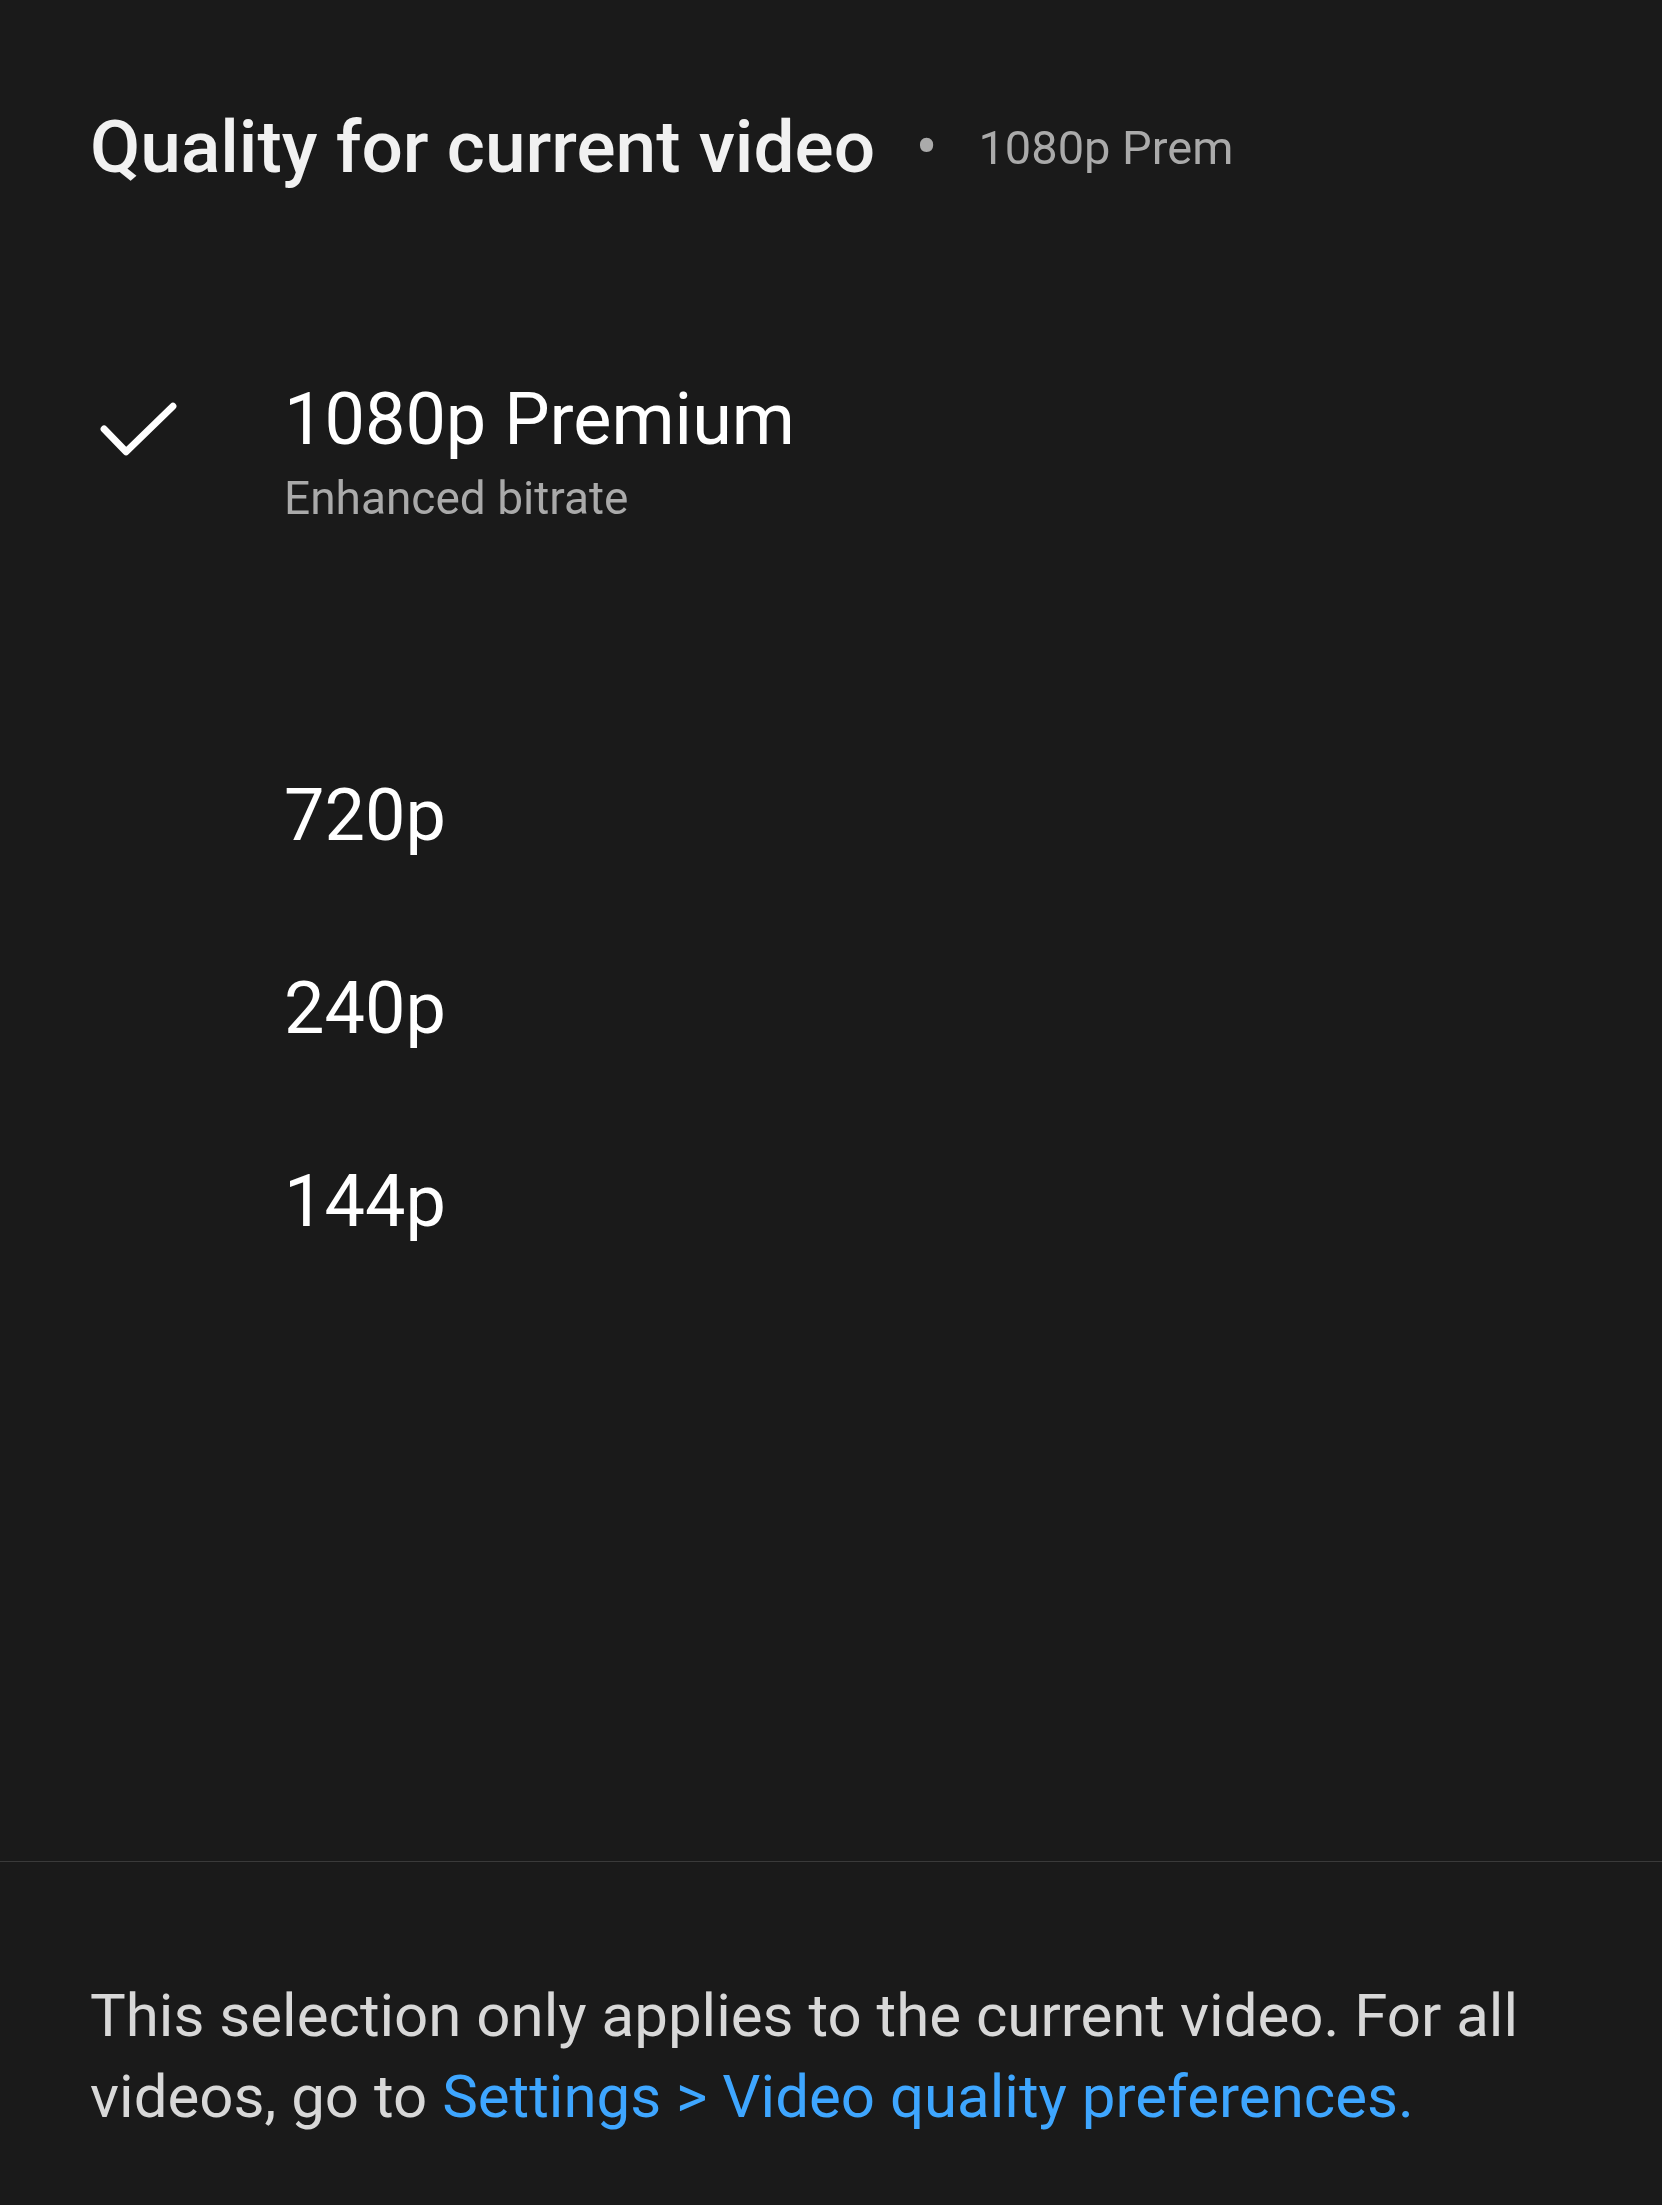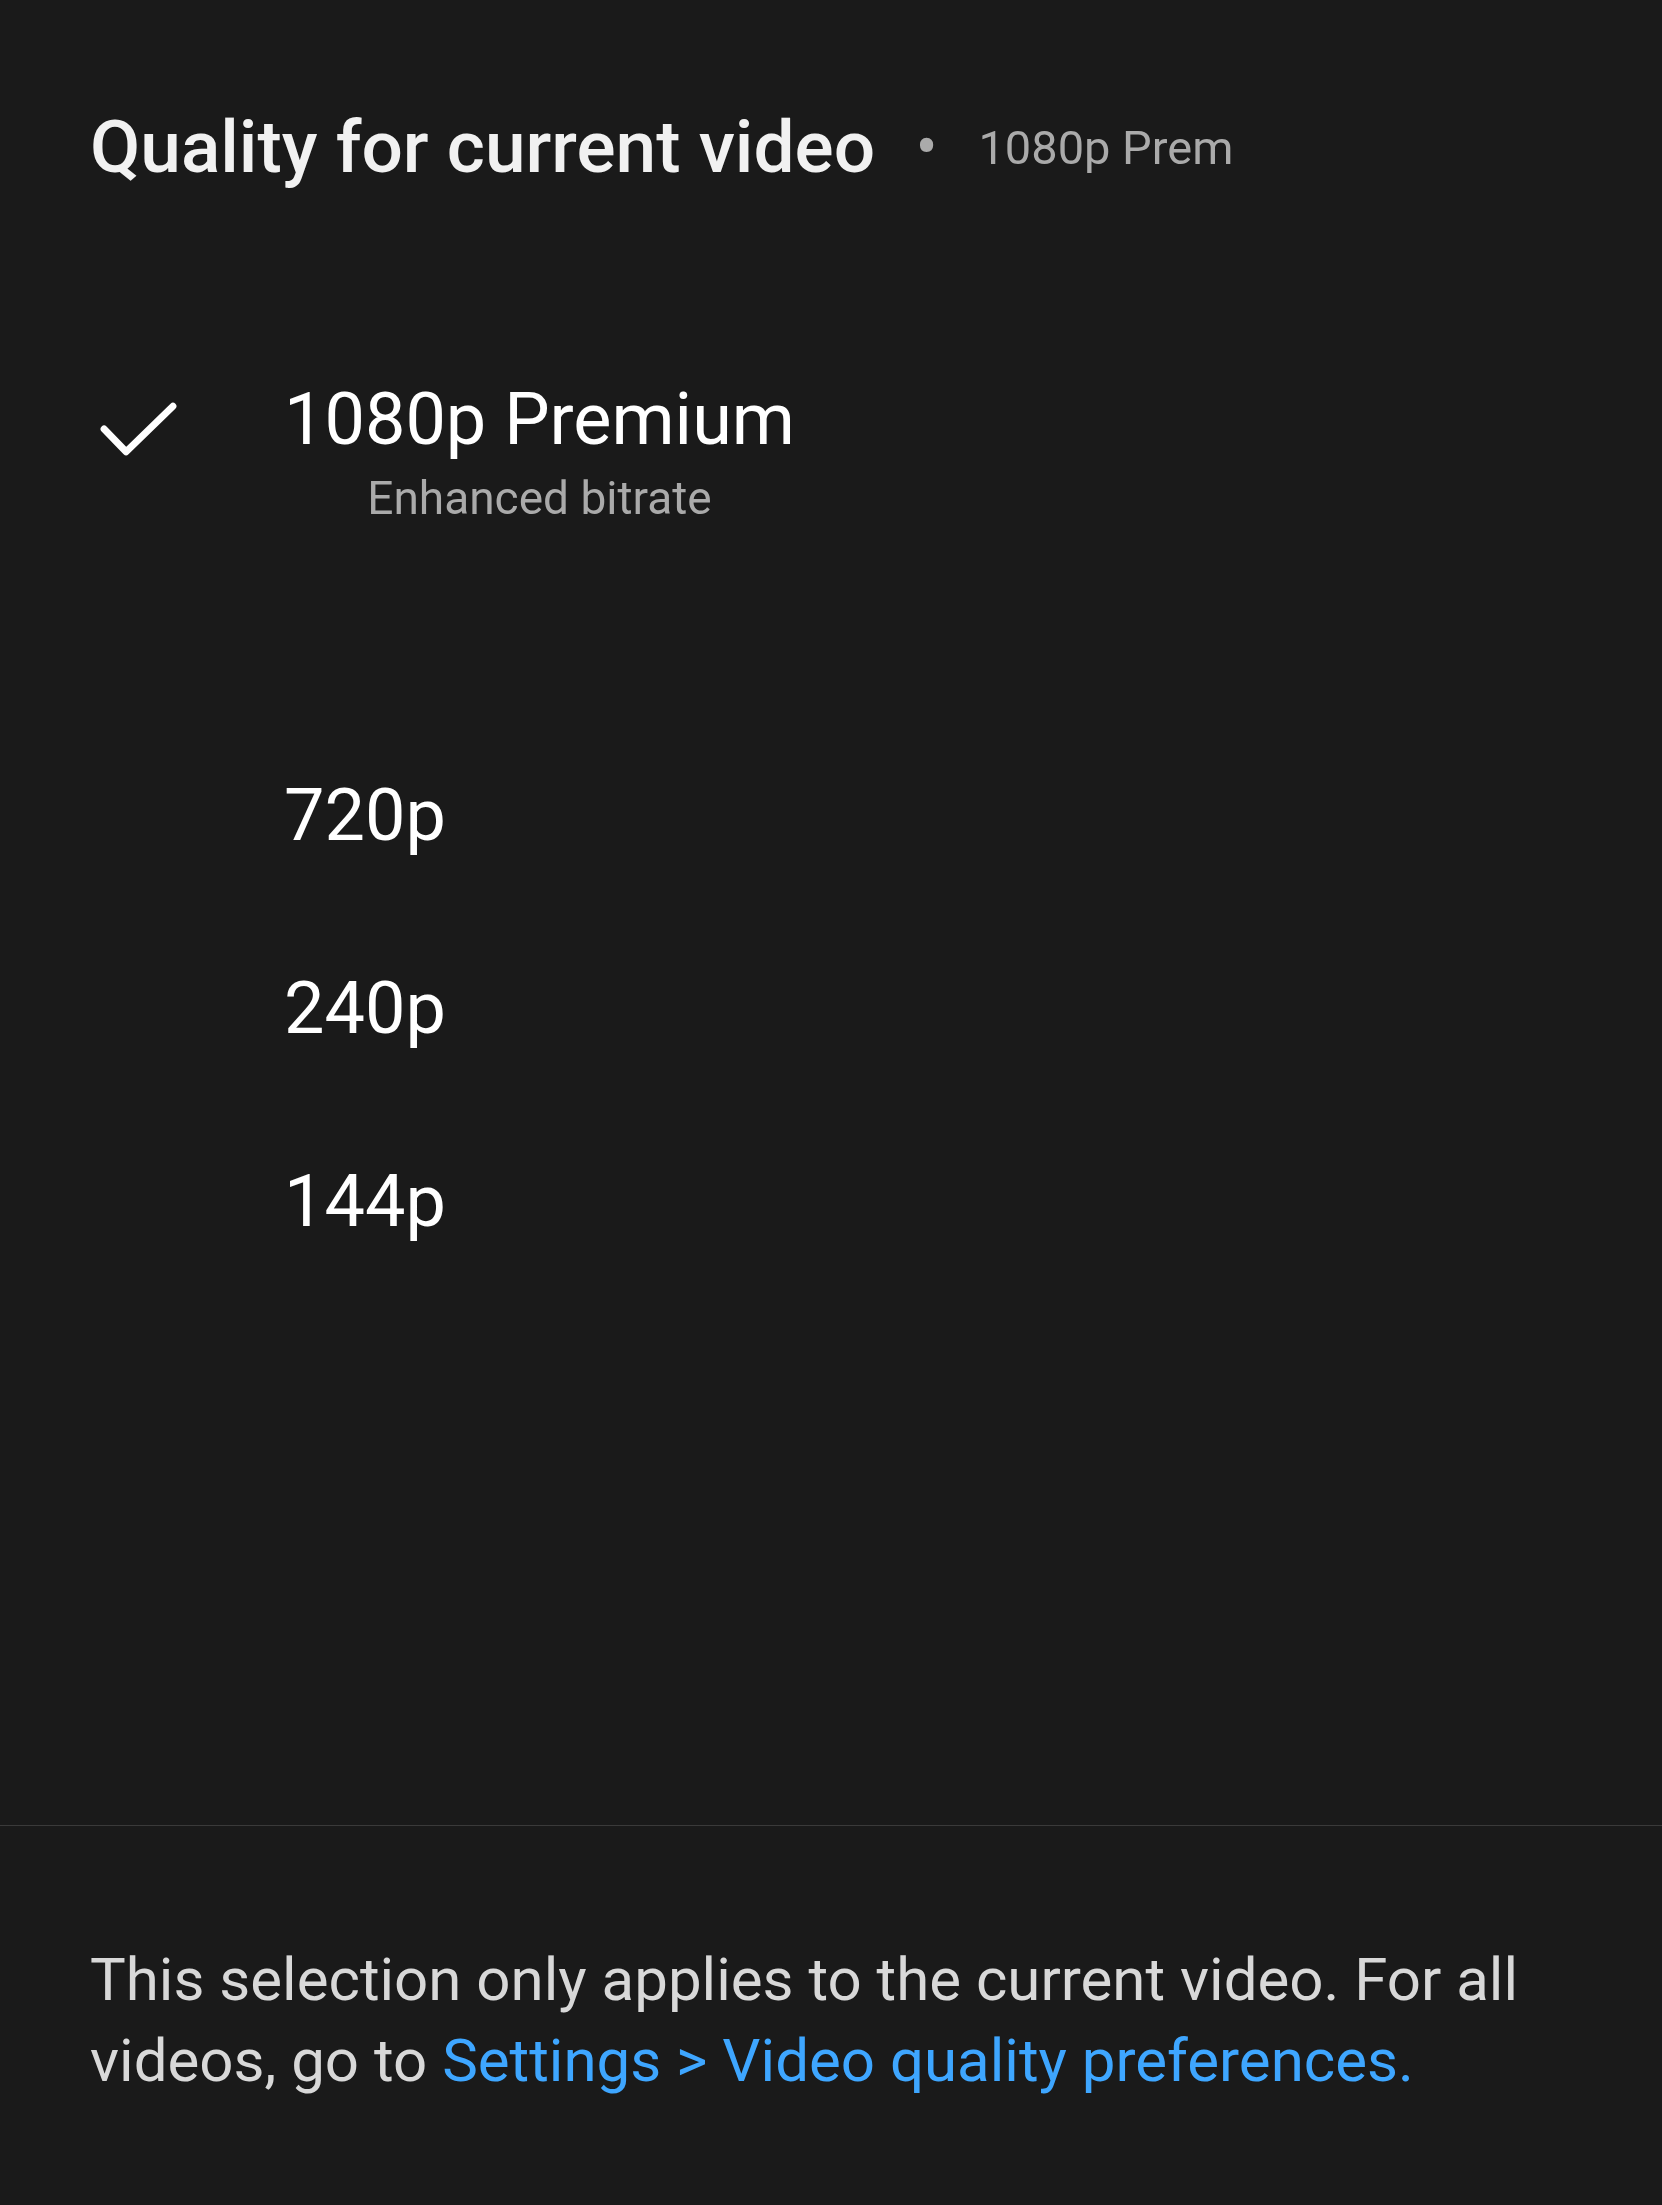--- a/index.html
+++ b/index.html
@@ -69,42 +69,41 @@
     stroke: #ffffff;
     stroke-width: 10;
     fill: none;
     stroke-linecap: round;
     stroke-linejoin: round;
   }
   .option-texts {
     display: flex;
     flex-direction: column;
     justify-content: center;
-    align-items: center;
   }
   .option-label {
     font-size: 72px;
     font-weight: 400;
     color: #ffffff;
     line-height: 1.15;
   }
   .option-sub {
     font-size: 46px;
     font-weight: 400;
     color: #aaaaaa;
     margin-top: 9px;
     line-height: 1.2;
   }
   .divider {
     height: 1.4px;
     background: #3a3a3a;
     width: 100%;
   }
   .footer {
-    padding: 69px 90px 104px 90px;
+    padding: 69px 90px 68px 90px;
   }
   .footer-text {
     font-size: 60px;
     font-weight: 400;
     color: #d8d8d8;
     line-height: 1.35;
   }
   .footer-link {
     color: #3ea6ff;
     cursor: pointer;

